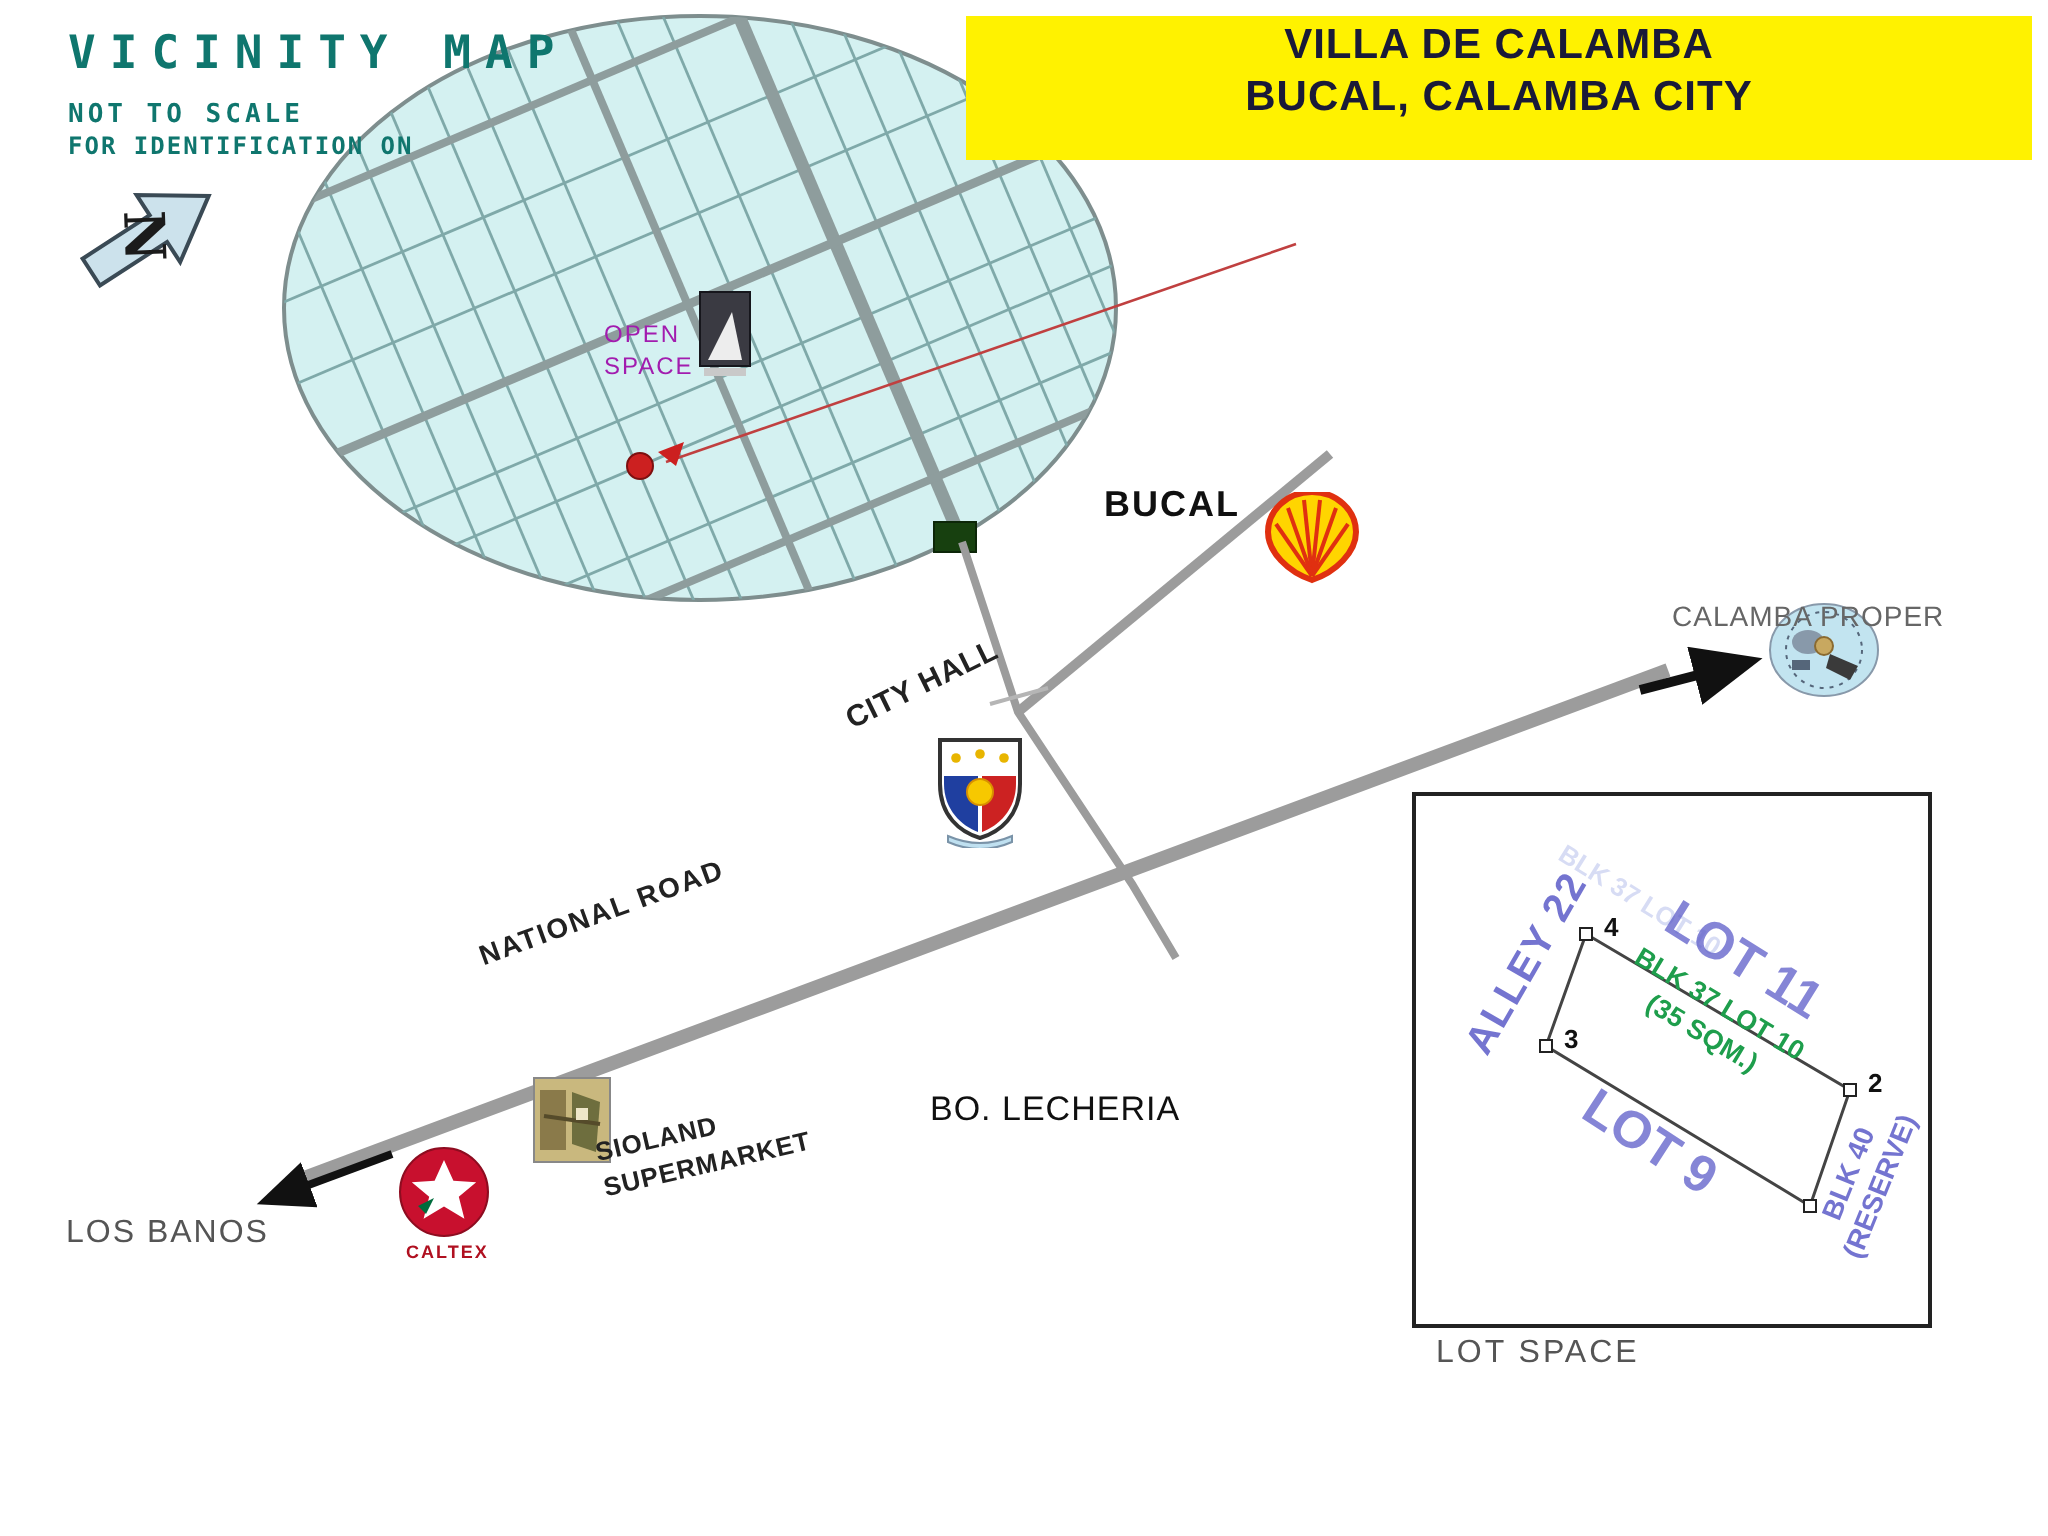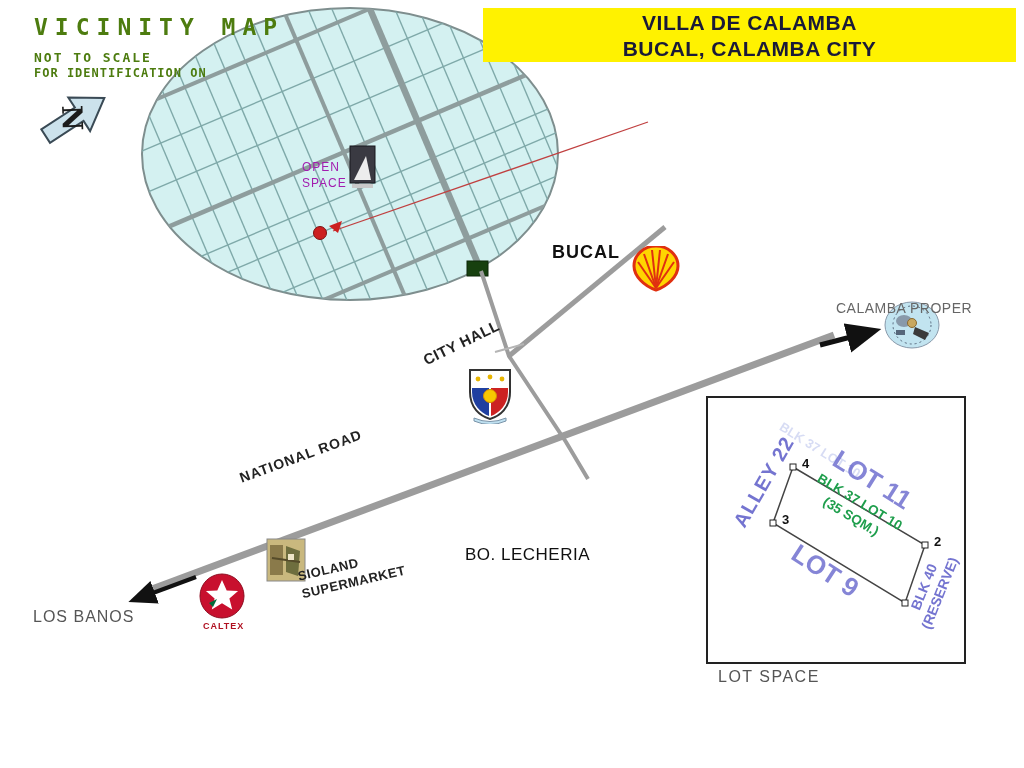--- a/index.html
+++ b/index.html
@@ -13,25 +13,25 @@
     --map_cyan:#D4F1F1;
     --marker_red:#CC2020;
     --dark_green:#17400F;
   }
   html,body{margin:0;padding:0;}
   body{width:1024px;height:768px;background:#fff;overflow:hidden;
        font-family:"Liberation Sans",sans-serif;}
   #stage{position:relative;width:1024px;height:768px;background:#fff;}
   #map-svg{position:absolute;left:0;top:0;z-index:1;}
   .lbl{position:absolute;white-space:nowrap;z-index:4;}
-  .mono{font-family:"DejaVu Sans Mono",monospace;font-weight:bold;color:#4d7c0f;}
+  .mono{font-family:"DejaVu Sans Mono",monospace;font-weight:bold;color:#0f766e;}
   .vic-title{left:34px;top:14px;font-size:23px;letter-spacing:7px;}
   .vic-note1{left:34px;top:50px;font-size:13px;letter-spacing:2px;}
   .vic-note2{left:34px;top:66px;font-size:12px;letter-spacing:1px;}
-  .banner{position:absolute;left:483px;top:8px;width:533px;height:54px;z-index:4;
+  .banner{position:absolute;left:483px;top:8px;width:533px;height:72px;z-index:4;
           background:var(--banner_yellow);text-align:center;color:#1A1A38;
           font-weight:bold;font-size:21px;line-height:26px;padding-top:2px;
           box-sizing:border-box;letter-spacing:.5px;}
   .callout{position:absolute;left:648px;top:76px;width:154px;z-index:4;
            background:var(--callout_orange);border:1px solid var(--callout_border);
            border-radius:3px;box-shadow:2px 3px 4px rgba(120,120,120,.5);
            color:var(--callout_text);font-weight:bold;font-size:13.5px;
            line-height:1.35;padding:5px 9px;box-sizing:border-box;}
   .callout div{white-space:pre;}
   .open-space{font-size:12px;font-weight:400;color:#a21caf;letter-spacing:1px;}

